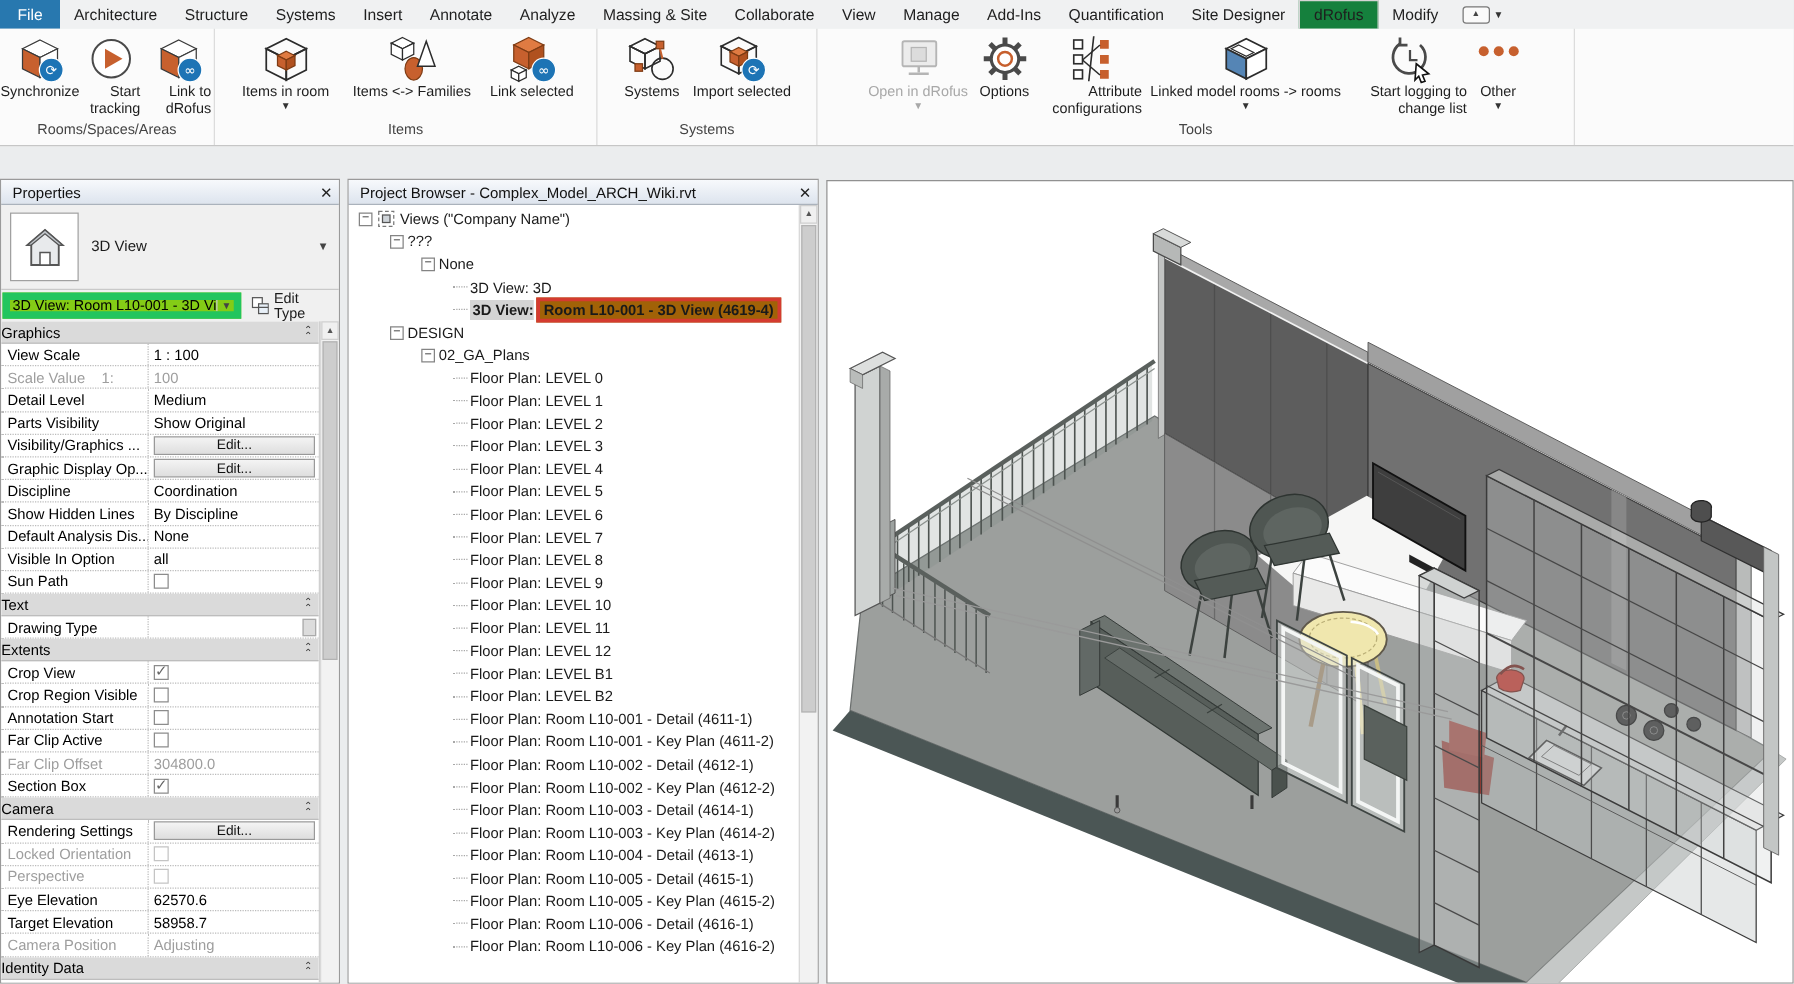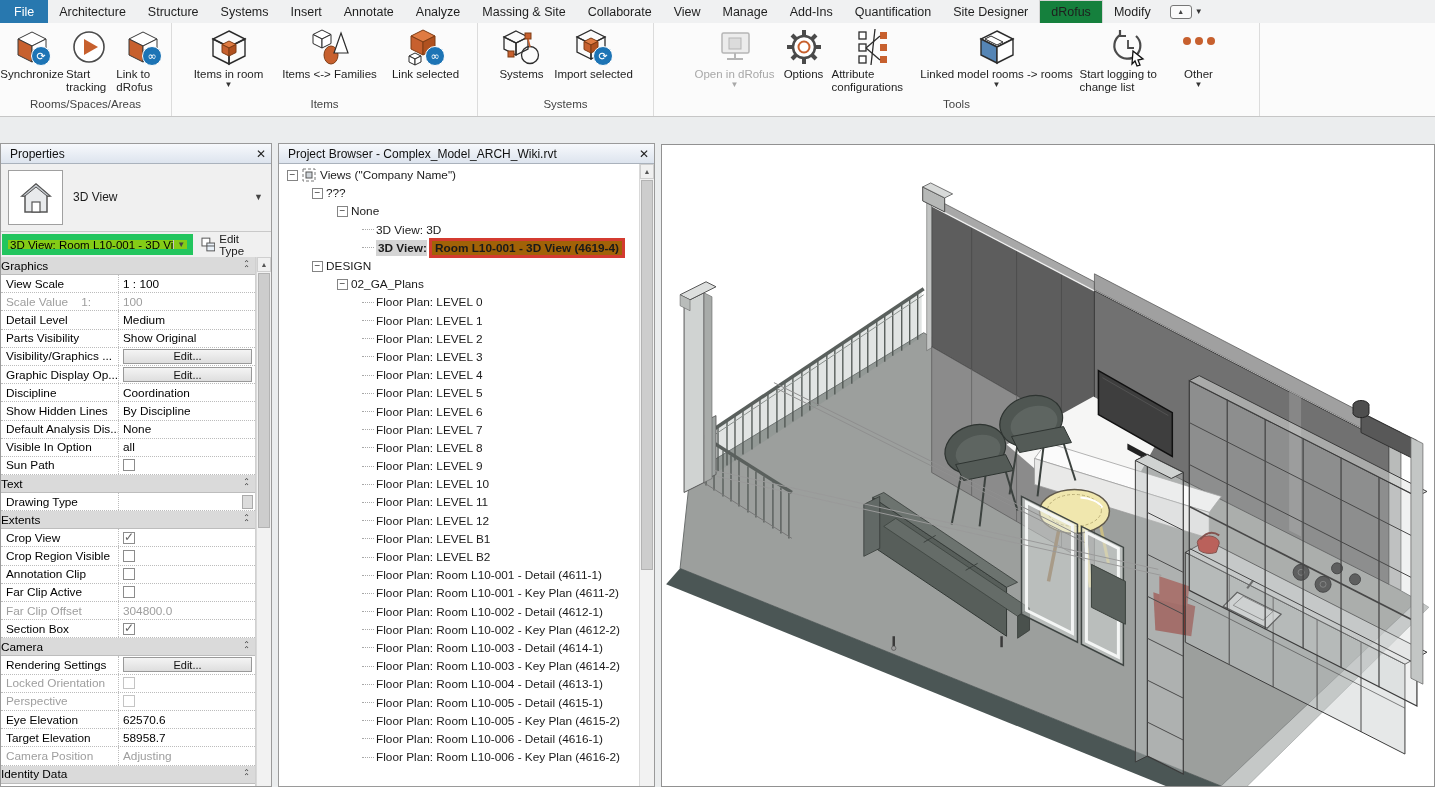--- a/index.html
+++ b/index.html
@@ -23,21 +23,21 @@
   #ribbon { position:absolute; left:0; top:23px; width:1435px; height:94px;
     background:#fbfbfb; border-bottom:1px solid #c6c6c6; display:flex; }
   .rgroup { height:100%; display:flex; flex-direction:column; border-right:1px solid #dcdcdc; }
   .rgroup.g0 { width:172px; } .rgroup.g1 { width:306px; } .rgroup.g2 { width:176px; }
   .rgroup.g3 { width:606px; } .rgroup.filler { flex:1; border-right:none; }
   .rbtns { flex:1; display:flex; justify-content:center; align-items:flex-start; padding-top:3px; }
   .rgrouplabel { height:18px; text-align:center; font-size:11.5px; color:#444; }
   .rbtn { display:flex; flex-direction:column; align-items:center; padding:1px 2px 0 2px; cursor:default; }
   .ricon { width:40px; height:40px; display:block; }
   .ricon svg { width:40px; height:40px; display:block; }
-  .rlabel { font-size:11.5px; color:#1e1e1e; text-align:left; line-height:1.15; margin-top:1px; }
+  .rlabel { font-size:11.5px; color:#1e1e1e; text-align:right; line-height:1.15; margin-top:1px; }
   .rcaret { font-size:8px; color:#333; line-height:6px; margin-top:1px; }
   .rbtn.disabled .rlabel, .rbtn.disabled .rcaret { color:#a8a8a8; }
   .rbtn.w64{width:64px}.rbtn.w74{width:76px}.rbtn.w84{width:86px}.rbtn.w90{width:92px}
   .rbtn.w108{width:110px}.rbtn.w80{width:82px}.rbtn.w52{width:56px}.rbtn.w86{width:88px}
   .rbtn.w50{width:52px}.rbtn.w160{width:162px}.rbtn.w96{width:98px}.rbtn.w44{width:46px}
 
   
   .panel { position:absolute; border:1px solid #9a9a9a; background:#f0f0f0; }
   .ptitle { height:20px; background:linear-gradient(#f7f9fc,#dde4ee); border-bottom:1px solid #aab2bc;
     display:flex; align-items:center; font-size:12px; color:#111; padding-left:9px; }
@@ -467,21 +467,21 @@
             <span class="cb checked"></span>
           </span>
         </div>
         <div class="prow">
           <span class="plabel">Crop Region Visible</span>
           <span class="pval">
             <span class="cb"></span>
           </span>
         </div>
         <div class="prow">
-          <span class="plabel">Annotation Clip</span>
+          <span class="plabel">Annotation Start</span>
           <span class="pval">
             <span class="cb"></span>
           </span>
         </div>
         <div class="prow">
           <span class="plabel">Far Clip Active</span>
           <span class="pval">
             <span class="cb"></span>
           </span>
         </div>

